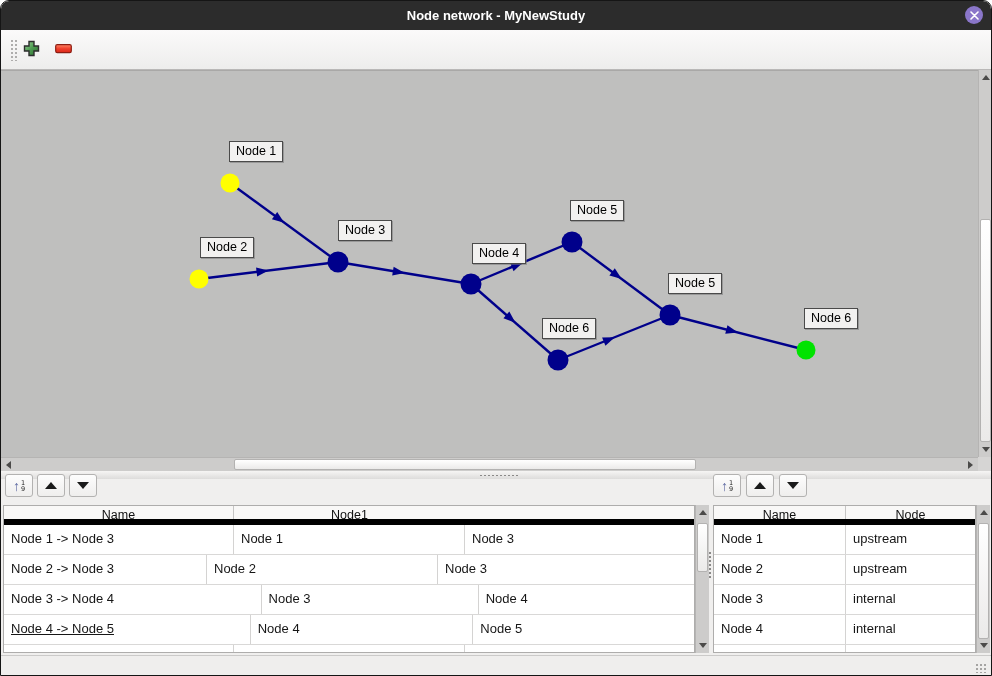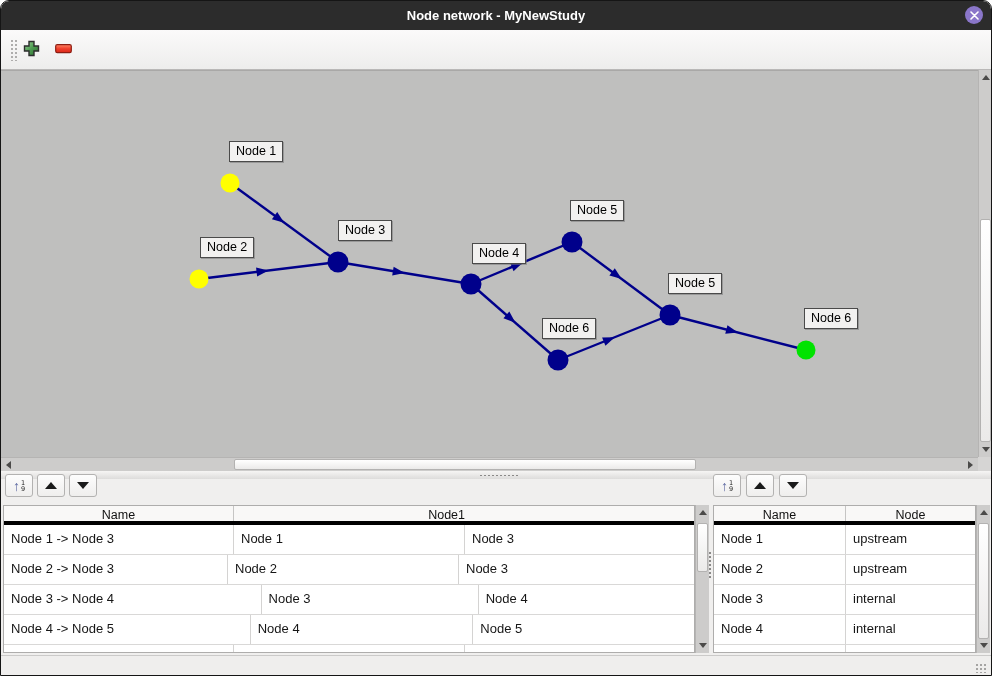--- a/index.html
+++ b/index.html
@@ -47,21 +47,21 @@
   
   .mini-btn{position:absolute;top:473px;width:28px;height:23px;border:1px solid #b3b2b1;border-radius:3px;
     background:linear-gradient(#fdfdfd,#efeeed);display:flex;align-items:center;justify-content:center;padding:0;}
   .tri-up{width:0;height:0;border-left:6px solid transparent;border-right:6px solid transparent;border-bottom:7px solid #1a1a1a;}
   .tri-down{width:0;height:0;border-left:6px solid transparent;border-right:6px solid transparent;border-top:7px solid #1a1a1a;}
   .sort-ic{display:flex;align-items:center;gap:1px;}
   .sort-ic .sarr{color:#5a66a0;font-size:14px;font-weight:bold;line-height:10px;}
   .sort-ic .snums{display:flex;flex-direction:column;font-size:6.5px;line-height:6px;color:#222;font-family:"DejaVu Sans",sans-serif;}
   
   .dtable{position:absolute;top:504px;background:#ffffff;border:1px solid #aeadac;overflow:hidden;}
-  .thead{display:flex;height:19px;background:#f9f8f7;border-bottom:4px solid #000000;}
+  .thead{display:flex;height:19px;background:#f9f8f7;border-bottom:6px solid #000000;}
   .th{font-size:12.5px;color:#111;text-align:center;line-height:18px;border-right:1px solid #c6c5c4;overflow:hidden;}
   .th:last-child{border-right:none;}
   .trow{display:flex;height:30px;border-bottom:1px solid #d9d8d7;background:#fff;}
   .td{font-size:13px;color:#161616;line-height:28px;padding-left:7px;border-right:1px solid #d4d3d2;overflow:hidden;white-space:nowrap;}
   .td:last-child{border-right:none;}
   
   .statusbar{position:absolute;left:0;top:654px;width:100%;height:21px;background:#efeeed;border-top:1px solid #cbcac9;}
   .resize-grip{position:absolute;right:4px;bottom:3px;width:12px;height:10px;
     background-image:radial-gradient(#a5a4a3 1px,transparent 1.2px);background-size:4px 4px;}
 </style>
@@ -189,39 +189,39 @@
   <button class="mini-btn" style="left:745px;">
     <span class="tri-up"></span>
   </button>
   <button class="mini-btn" style="left:778px;">
     <span class="tri-down"></span>
   </button>
 
   <div class="dtable" id="branch-table" style="left:2px;width:692px;height:148px;">
       <div class="thead">
         <div class="th" style="width: 230px;">Name</div>
-        <div class="th" style="width: 231px; text-align: right;">Node1</div>
+        <div class="th" style="width: 231px;">Node1</div>
       </div>
       <div class="trow">
         <div class="td" style="width: 230px;">Node 1 -&gt; Node 3</div>
         <div class="td" style="width: 231px;">Node 1</div>
         <div class="td" style="width: 229px;">Node 3</div>
       </div>
       <div class="trow">
-        <div class="td" style="width: 224px;">Node 2 -&gt; Node 3</div>
+        <div class="td" style="width: 203px;">Node 2 -&gt; Node 3</div>
         <div class="td" style="width: 231px;">Node 2</div>
         <div class="td" style="width: 229px;">Node 3</div>
       </div>
       <div class="trow">
         <div class="td" style="width: 274px;">Node 3 -&gt; Node 4</div>
         <div class="td" style="width: 231px;">Node 3</div>
         <div class="td" style="width: 229px;">Node 4</div>
       </div>
       <div class="trow">
-        <div class="td" style="width: 256px;">Node 4 -&gt; Node 5</div>
+        <div class="td" style="width: 256px; text-decoration: underline;">Node 4 -&gt; Node 5</div>
         <div class="td" style="width: 231px;">Node 4</div>
         <div class="td" style="width: 229px;">Node 5</div>
       </div>
       <div class="trow">
         <div class="td" style="width: 230px;"></div>
         <div class="td" style="width: 231px;"></div>
         <div class="td" style="width: 229px;"></div>
       </div>
     </div>
   <div class="sb v" style="left:694px;top:504px;height:148px;">

